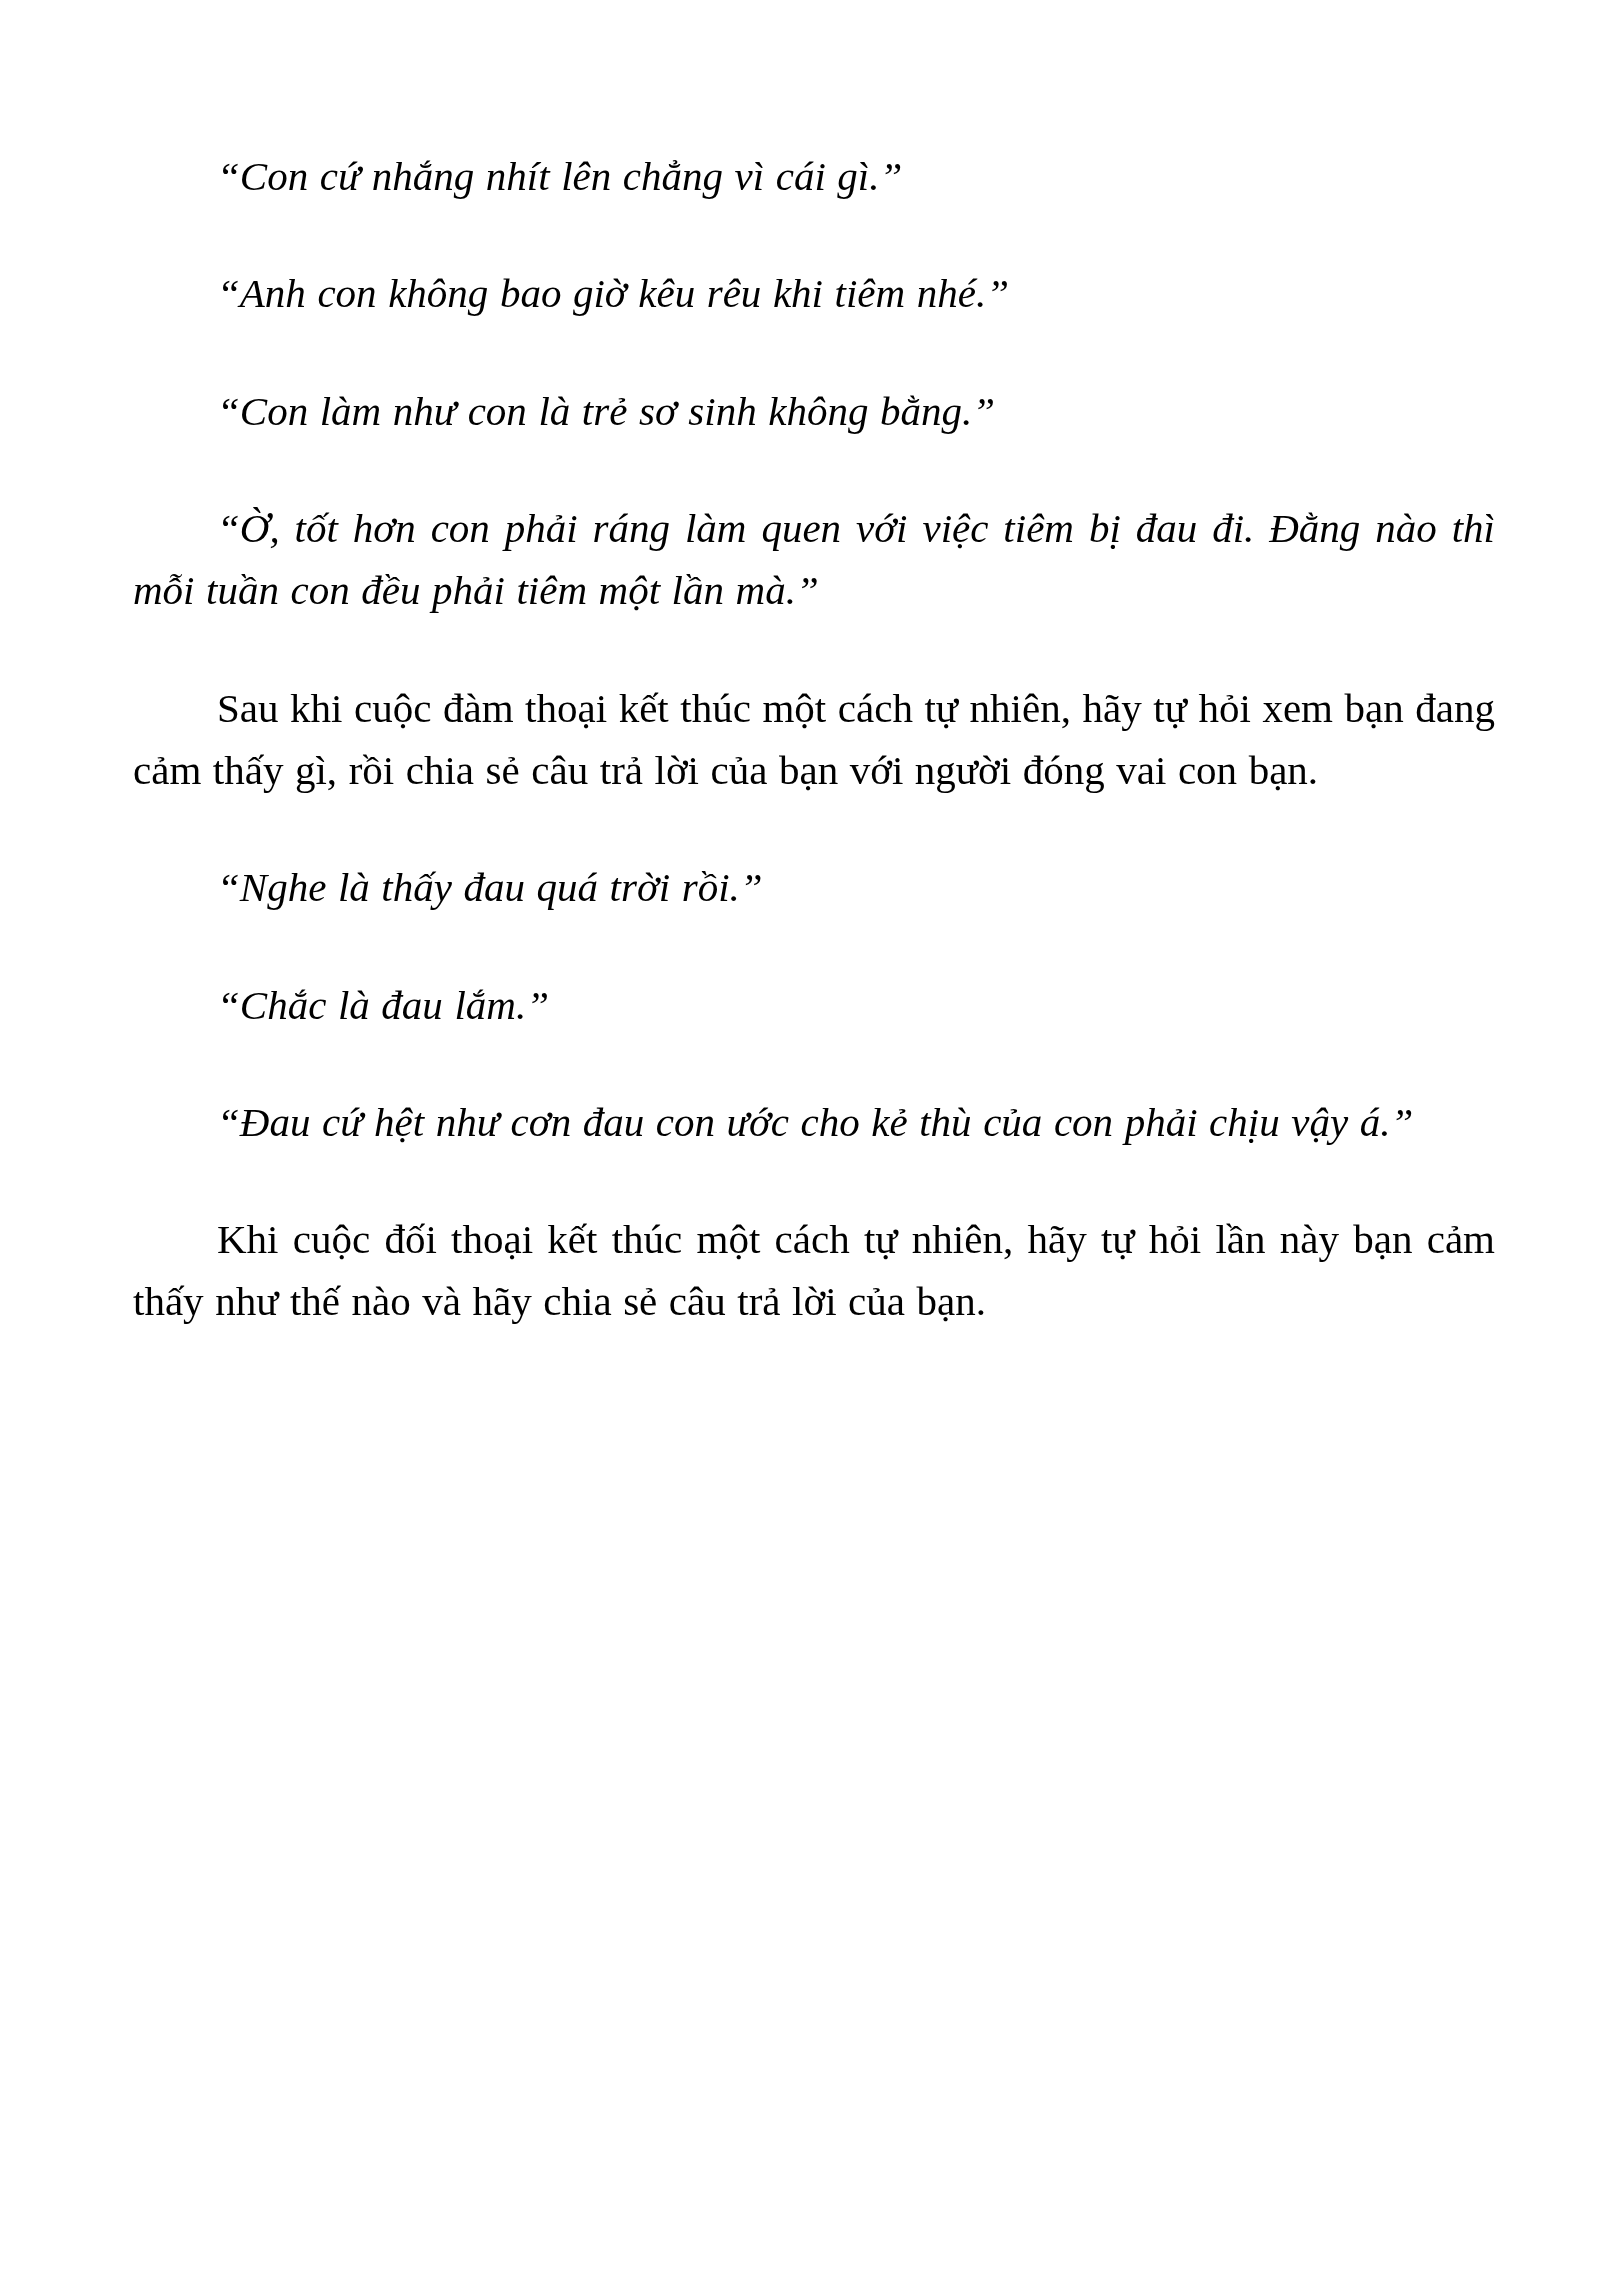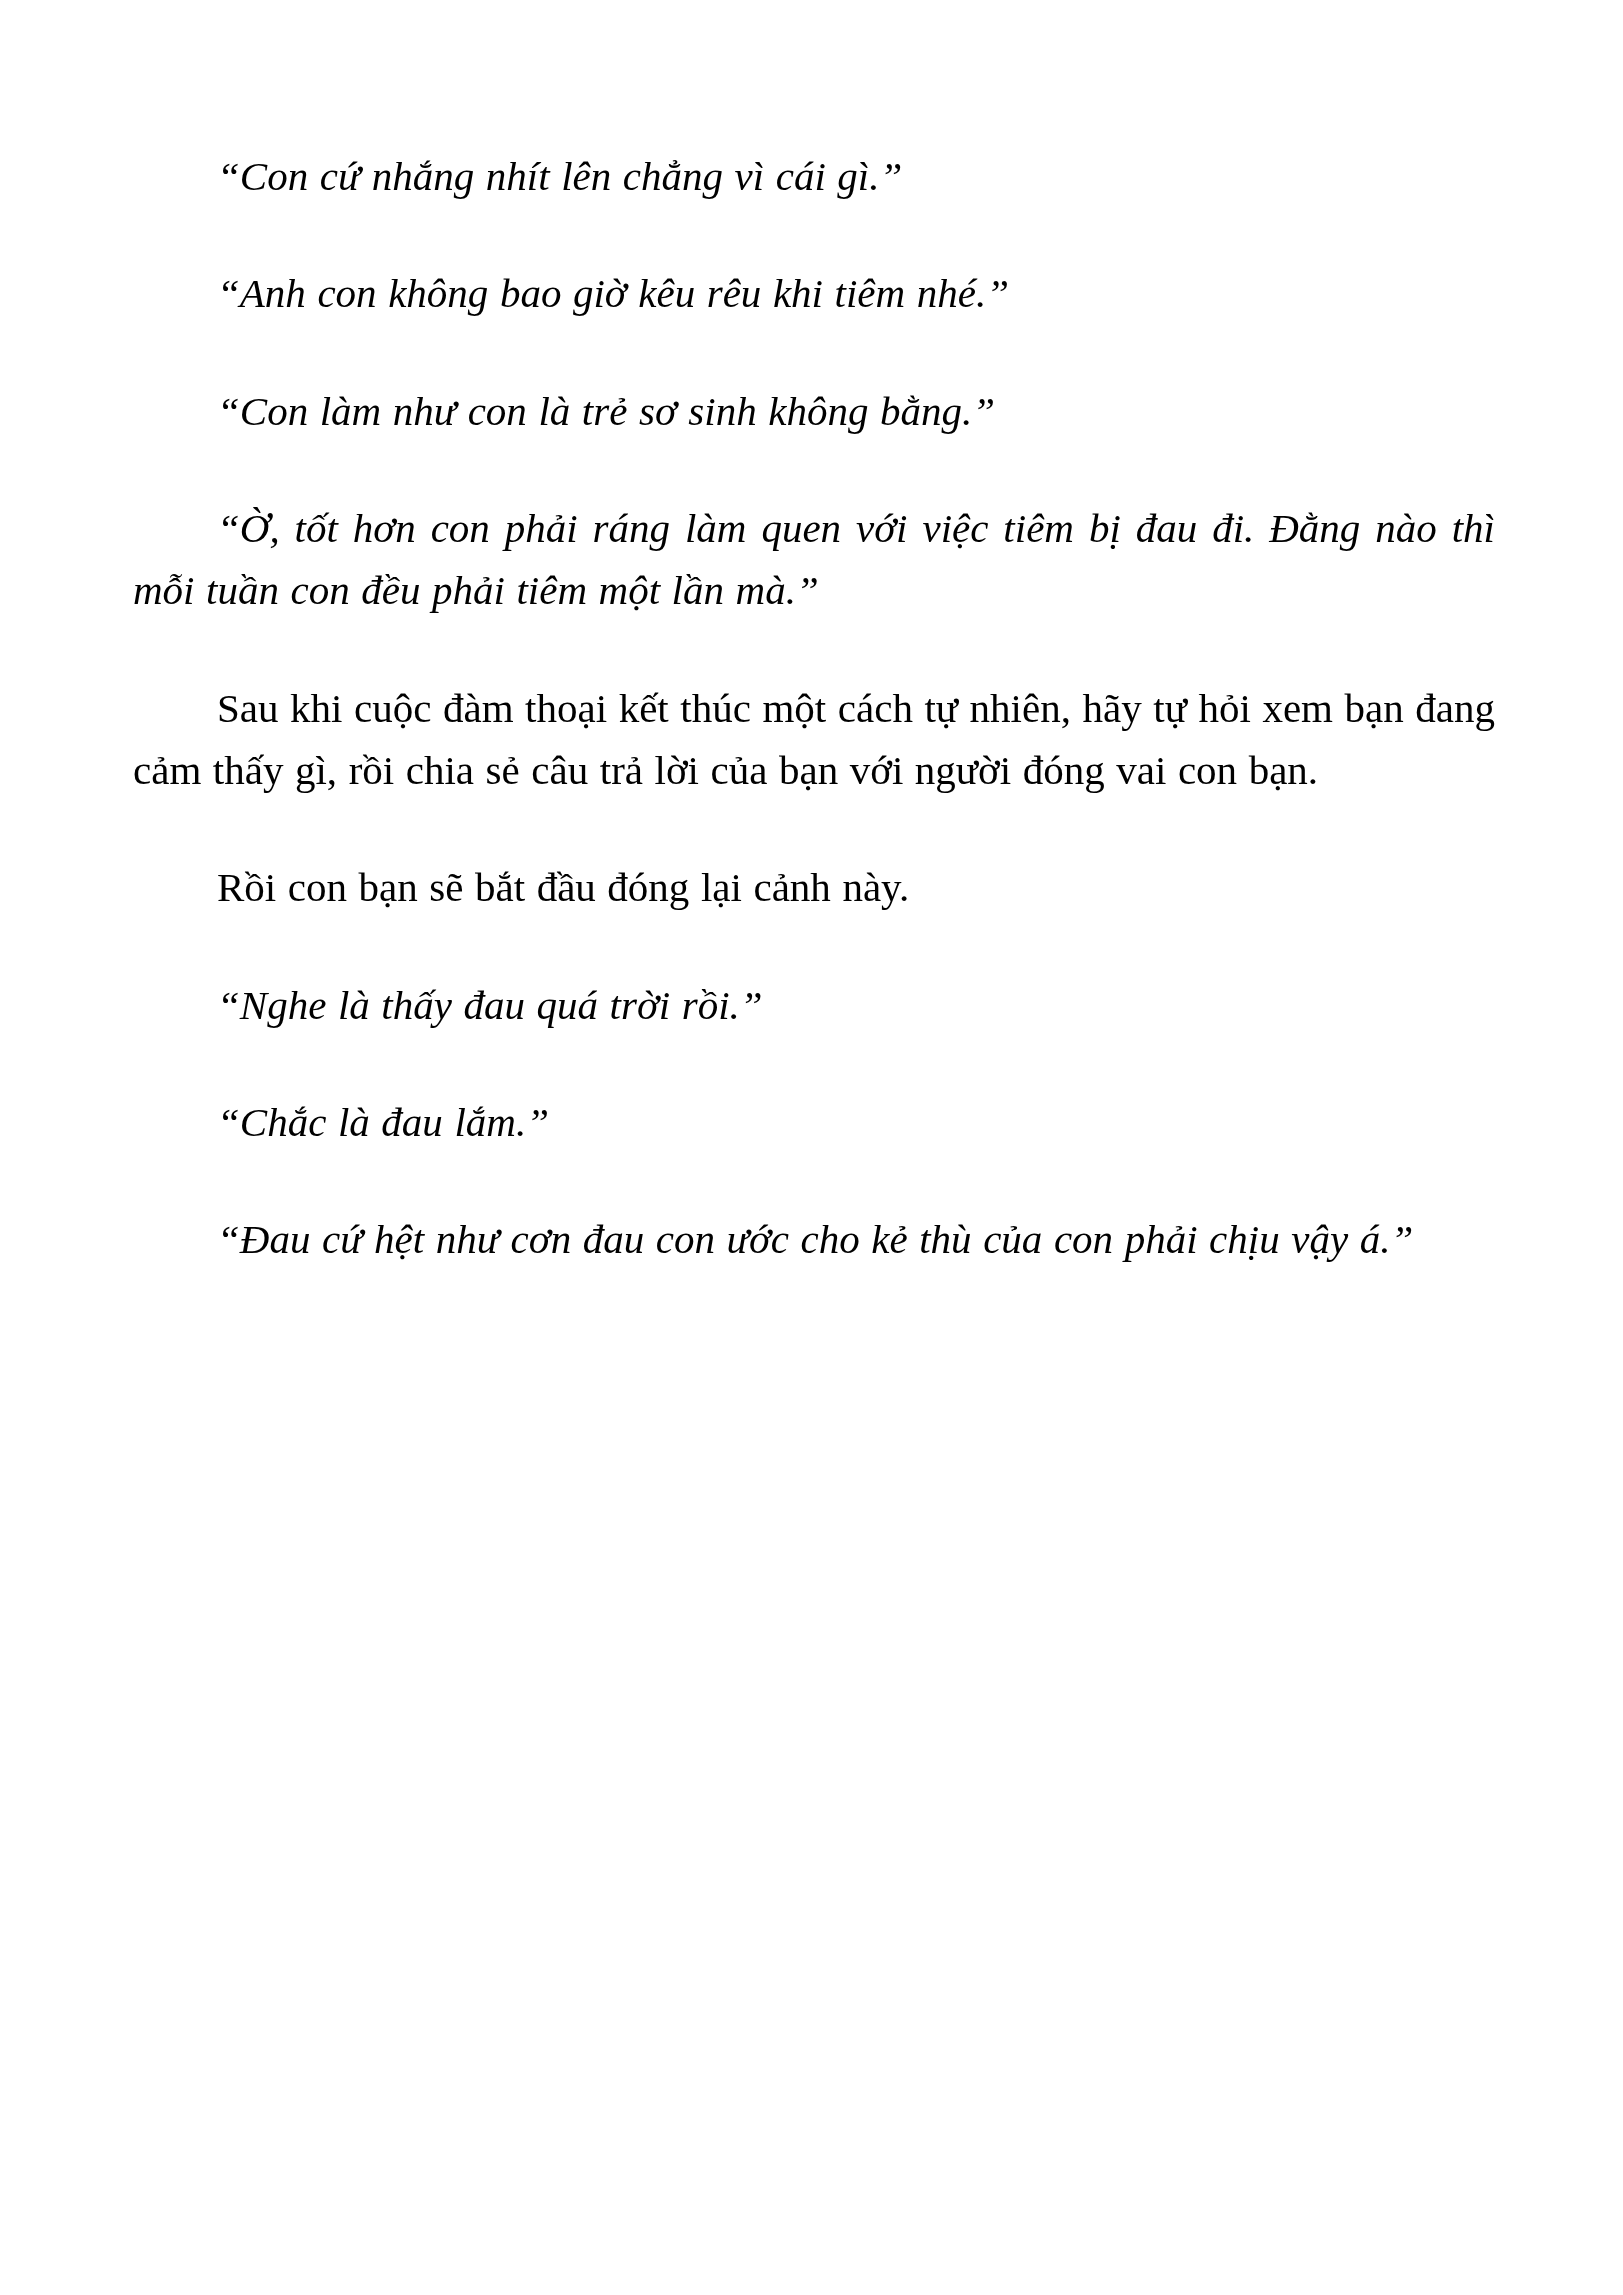--- a/index.html
+++ b/index.html
@@ -34,19 +34,19 @@
 </head>
 <body>
 
 <main class="page">
   <section>
       <p class="para quote">“Con cứ nhắng nhít lên chẳng vì cái gì.”</p>
       <p class="para quote">“Anh con không bao giờ kêu rêu khi tiêm nhé.”</p>
       <p class="para quote">“Con làm như con là trẻ sơ sinh không bằng.”</p>
       <p class="para quote">“Ờ, tốt hơn con phải ráng làm quen với việc tiêm bị đau đi. Đằng nào thì mỗi tuần con đều phải tiêm một lần mà.”</p>
       <p class="para normal">Sau khi cuộc đàm thoại kết thúc một cách tự nhiên, hãy tự hỏi xem bạn đang cảm thấy gì, rồi chia sẻ câu trả lời của bạn với người đóng vai con bạn.</p>
-      <p class="para normal">Rồi con bạn sẽ bắt đầu đóng lại cảnh này.</p>
       <p class="para quote">“Nghe là thấy đau quá trời rồi.”</p>
       <p class="para quote">“Chắc là đau lắm.”</p>
       <p class="para quote">“Đau cứ hệt như cơn đau con ước cho kẻ thù của con phải chịu vậy á.”</p>
+      <p class="para normal">Khi cuộc đối thoại kết thúc một cách tự nhiên, hãy tự hỏi lần này bạn cảm thấy như thế nào và hãy chia sẻ câu trả lời của bạn.</p>
     </section>
 </main>
 
 
 </body></html>

